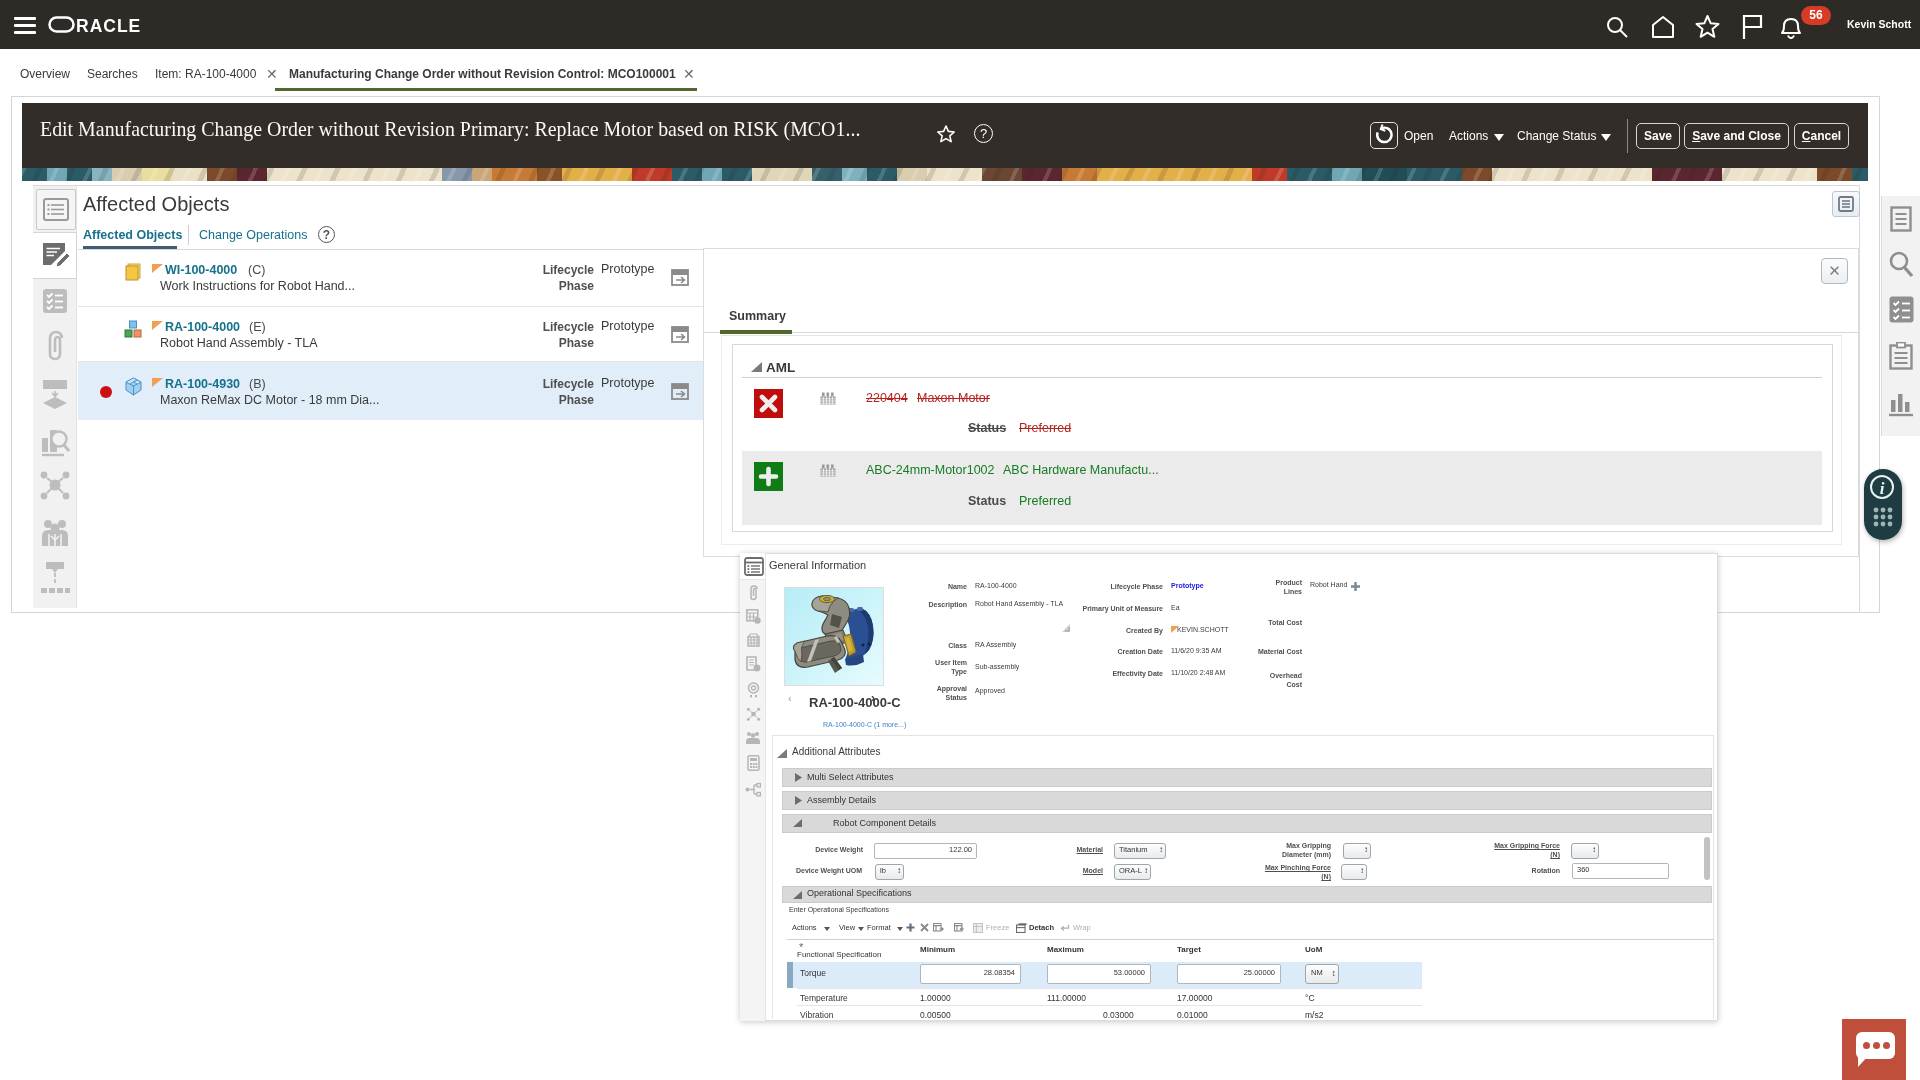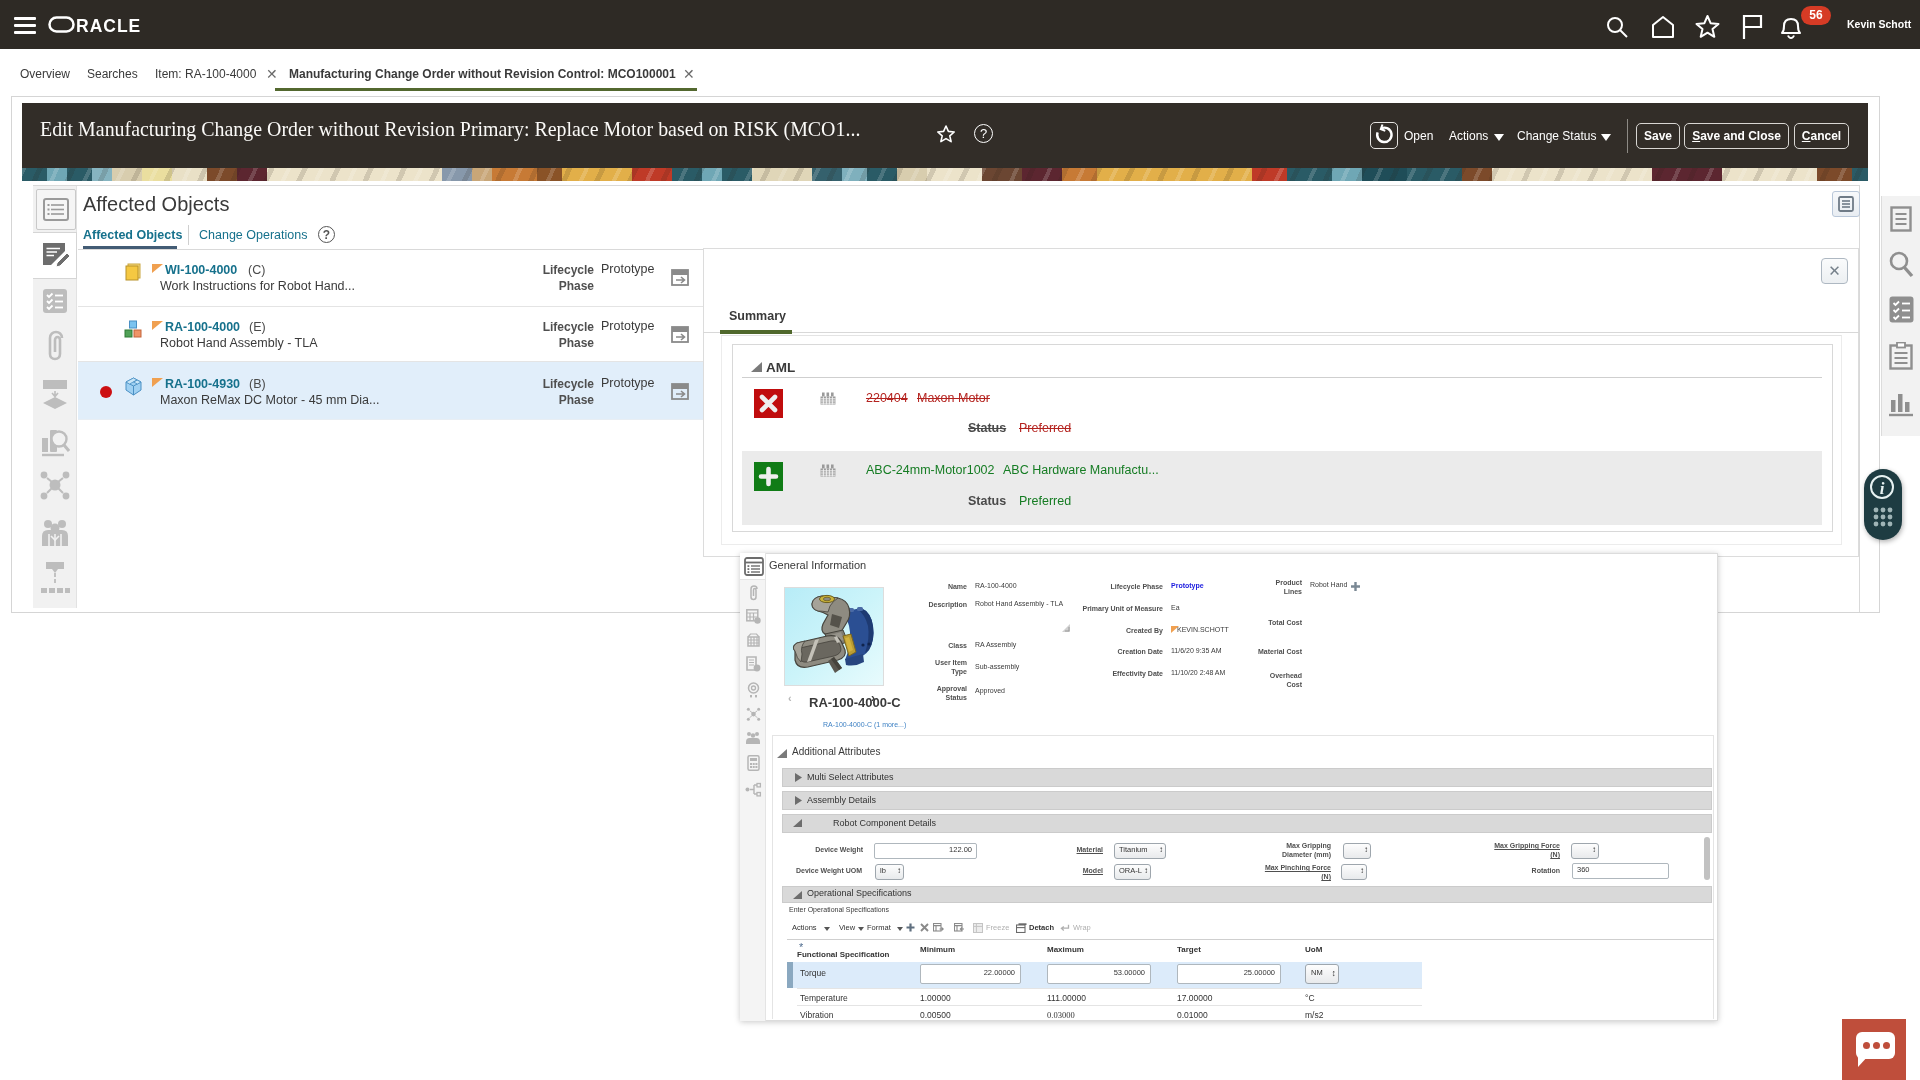--- a/index.html
+++ b/index.html
@@ -320,21 +320,21 @@
   <svg class="abs" style="left:124px; top:377px;" width="19" height="19" viewBox="0 0 19 19">
     <path d="M9.5 1 L17 5 L17 13 L9.5 18 L2 13 L2 5 Z" fill="#9fd0f2" stroke="#4a90c4" stroke-width="1"></path>
     <path d="M2 5 L9.5 9 L17 5 M9.5 9 L9.5 18" fill="none" stroke="#4a90c4" stroke-width="1"></path>
     <path d="M9.5 1 L13 3 L5.5 7 L2 5 Z M17 5 L13.5 7 L9.5 5 L13 3 Z" fill="#c9e6f8" stroke="#4a90c4" stroke-width="0.8"></path>
   </svg>
   <svg class="abs" style="left:152px; top:378px;" width="11" height="9" viewBox="0 0 11 9">
       <path d="M0 0 L11 0 L0 9 Z" fill="#f0a050"></path>
     </svg>
   <div class="abs idlink" style="left:165px; top:377px;">RA-100-4930</div>
   <div class="abs rowdesc" style="left:249px; top:377px; color:#4a4a4a;">(B)</div>
-  <div class="abs rowdesc" style="left:160px; top:393px;">Maxon ReMax DC Motor - 45 mm Dia...</div>
+  <div class="abs rowdesc" style="left:160px; top:393px;">Maxon ReMax DC Motor - 18 mm Dia...</div>
   <div class="abs lcl" style="left:504px; top:376px; width:90px;">Lifecycle<br>Phase</div>
   <div class="abs lcv" style="left:601px; top:376px;">Prototype</div>
 
   
   <svg class="abs" style="left:671px; top:269px;" width="18" height="17" viewBox="0 0 18 17">
     <rect x="1" y="1" width="16" height="5" fill="#8a8a8a"></rect>
     <rect x="1" y="1" width="16" height="15" fill="none" stroke="#8a8a8a" stroke-width="1.8"></rect>
     <path d="M5 11 L13 11 M10 8 L13.5 11 L10 14" fill="none" stroke="#8a8a8a" stroke-width="1.6"></path>
   </svg>
   <svg class="abs" style="left:671px; top:326px;" width="18" height="17" viewBox="0 0 18 17">
@@ -734,39 +734,39 @@
     </svg>
   <div class="abs" style="left:1029px; top:923px; font-size:7.5px; font-weight:bold; color:#333;">Detach</div>
   <svg class="abs" style="left:1060px; top:924px;" width="10" height="9" viewBox="0 0 10 9">
       <path d="M8.5 0.8 L8.5 4.2 L2 4.2 M3.8 2.4 L1.4 4.2 L3.8 6.4" fill="none" stroke="#b0b0b0" stroke-width="1.3"></path>
     </svg>
   <div class="abs" style="left:1073px; top:923px; font-size:7.5px; color:#b0b0b0;">Wrap</div>
 
   
   <div class="abs" style="left:787px; top:939px; width:927px; height:1px; background:#cfcfcf;"></div>
   <div class="abs" style="left:799px; top:941px; font-size:11px; color:#4f6c8f;">*</div>
-  <div class="abs" style="left:797px; top:950px; font-size:8px; font-weight:bold; color:#333;">Functional Specification</div>
+  <div class="abs" style="left:797px; top:950px; font-size:8px; font-weight:normal; color:#333;">Functional Specification</div>
   <div class="abs" style="left:920px; top:945px; font-size:8px; font-weight:bold; color:#333;">Minimum</div>
   <div class="abs" style="left:1047px; top:945px; font-size:8px; font-weight:bold; color:#333;">Maximum</div>
   <div class="abs" style="left:1177px; top:945px; font-size:8px; font-weight:bold; color:#333;">Target</div>
   <div class="abs" style="left:1305px; top:945px; font-size:8px; font-weight:bold; color:#333;">UoM</div>
 
   <div class="abs" style="left:787px; top:962px; width:635px; height:26px; background:#dcebfa;"></div>
   <div class="abs" style="left:787px; top:962px; width:6px; height:26px; background:#8aa8c0;"></div>
   <div class="abs" style="left:800px; top:968px; font-size:8.5px; color:#333;">Torque</div>
-  <div class="abs inp" style="left:920px; top:964px; width:101px; height:20px; text-align:right; padding:3px 5px 0 0;">22.00000</div>
+  <div class="abs inp" style="left:920px; top:964px; width:101px; height:20px; text-align:right; padding:3px 5px 0 0;">28.08354</div>
   <div class="abs inp" style="left:1047px; top:964px; width:104px; height:20px; text-align:right; padding:3px 5px 0 0;">53.00000</div>
   <div class="abs inp" style="left:1177px; top:964px; width:104px; height:20px; text-align:right; padding:3px 5px 0 0;">25.00000</div>
   <div class="abs sel" style="left:1305px; top:964px; width:34px; height:20px; padding:3px 0 0 5px;">NM<span style="float:right; margin-right:2px; font-size:9px;">↕</span></div>
 
   <div class="abs" style="left:797px; top:988px; width:625px; height:1px; background:#e4e4e4;"></div>
   <div class="abs" style="left:800px; top:993px; font-size:8.5px; color:#333;">Temperature</div>
   <div class="abs" style="left:920px; top:993px; font-size:8.5px; color:#333;">1.00000</div>
   <div class="abs" style="left:1047px; top:993px; font-size:8.5px; color:#333;">111.00000</div>
   <div class="abs" style="left:1177px; top:993px; font-size:8.5px; color:#333;">17.00000</div>
   <div class="abs" style="left:1305px; top:993px; font-size:8.5px; color:#333;">°C</div>
   <div class="abs" style="left:797px; top:1005px; width:625px; height:1px; background:#e4e4e4;"></div>
   <div class="abs" style="left:800px; top:1010px; font-size:8.5px; color:#333;">Vibration</div>
   <div class="abs" style="left:920px; top:1010px; font-size:8.5px; color:#333;">0.00500</div>
-  <div class="abs" style="left:1047px; top:1010px; font-size:8.5px; color:#333;font-family:Liberation Serif, serif;">0.03000</div>
+  <div class="abs" style="left:1103px; top:1010px; font-size:8.5px; color:#333;">0.03000</div>
   <div class="abs" style="left:1177px; top:1010px; font-size:8.5px; color:#333;">0.01000</div>
   <div class="abs" style="left:1305px; top:1010px; font-size:8.5px; color:#333;">m/s2</div>
 </div>
 
 </body></html>

